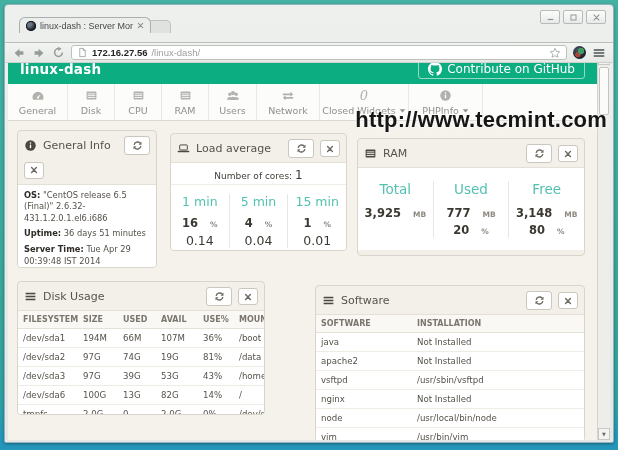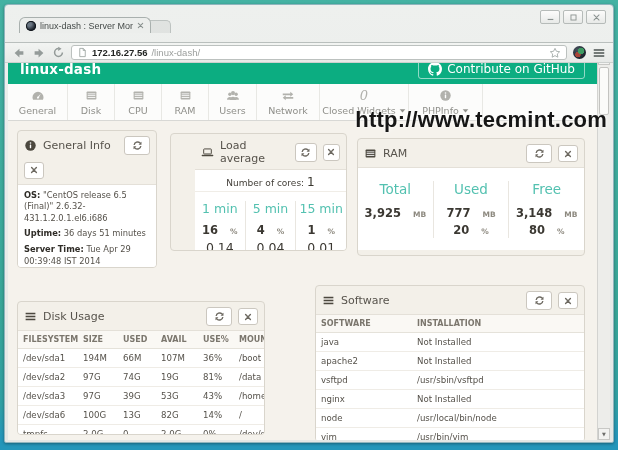--- a/index.html
+++ b/index.html
@@ -65,34 +65,34 @@
   .wbtn.close{width:18px;height:15px;}
   .spacer{flex:1;}
   .w-body{background:#fff;border-top:1px solid #e4e0d8;}
   
   #w-gi{left:9px;top:9px;width:140px;height:138px;}
   .gi-head2{padding:0 6px 5px;}
   .gi-body{padding:5px 6px;font-size:8.3px;color:#55514a;line-height:1.4;height:100%;box-sizing:border-box;}
   .gi-body p{margin:0 0 4px;}
   .gi-body b{color:#2f2c27;}
   
-  #w-la{left:162px;top:12px;width:177px;height:118px;padding-left:24px;}
+  #w-la{left:162px;top:12px;width:177px;height:118px;}
   #w-ram{left:349px;top:17px;width:228px;height:118px;}
   .cores{text-align:center;padding:5px 0 2px;font-size:9px;color:#44403a;border-bottom:1px solid #f0ede7;}
   .cores b{font-weight:normal;font-size:12px;color:#3a372f;}
   .cols{display:flex;text-align:center;padding:9px 0 10px;}
   .col{flex:1;border-left:1px solid #e9e6e0;}
   .col:first-child{border-left:none;}
   .c-label{color:var(--teal);font-size:12.5px;margin-bottom:6px;}
   #w-ram .c-label{font-size:13.5px;margin-bottom:8px;}
   .c-big{font-size:11.5px;font-weight:bold;color:#3b3832;line-height:1.45;}
   .c-big small{font-size:7.5px;font-weight:bold;color:#8d897f;margin-left:12px;}
   .c-val{font-size:12.5px;color:#3b3832;margin-top:1px;}
   
-  #w-du{left:9px;top:180px;width:248px;height:134px;}
+  #w-du{left:9px;top:160px;width:248px;height:134px;}
   #w-sw{left:307px;top:164px;width:270px;height:157px;}
   table.dt{width:100%;border-collapse:collapse;font-size:8.6px;color:#55514a;background:#fff;table-layout:fixed;}
   table.dt th{text-align:left;font-size:8px;color:#7b766d;padding:4px 5px;border-bottom:1px solid #e5e2da;
     background:#faf8f4;font-weight:bold;white-space:nowrap;}
   table.dt td{padding:4px 5px;border-bottom:1px solid #efece6;white-space:nowrap;overflow:hidden;}
   #w-du col:nth-child(1){width:60px}#w-du col:nth-child(2){width:40px}#w-du col:nth-child(3){width:38px}
   #w-du col:nth-child(4){width:42px}#w-du col:nth-child(5){width:36px}
   #w-sw col:nth-child(1){width:96px}
   
   .scrollbar{position:absolute;top:48px;bottom:2px;right:3px;width:13px;background:#ededea;

